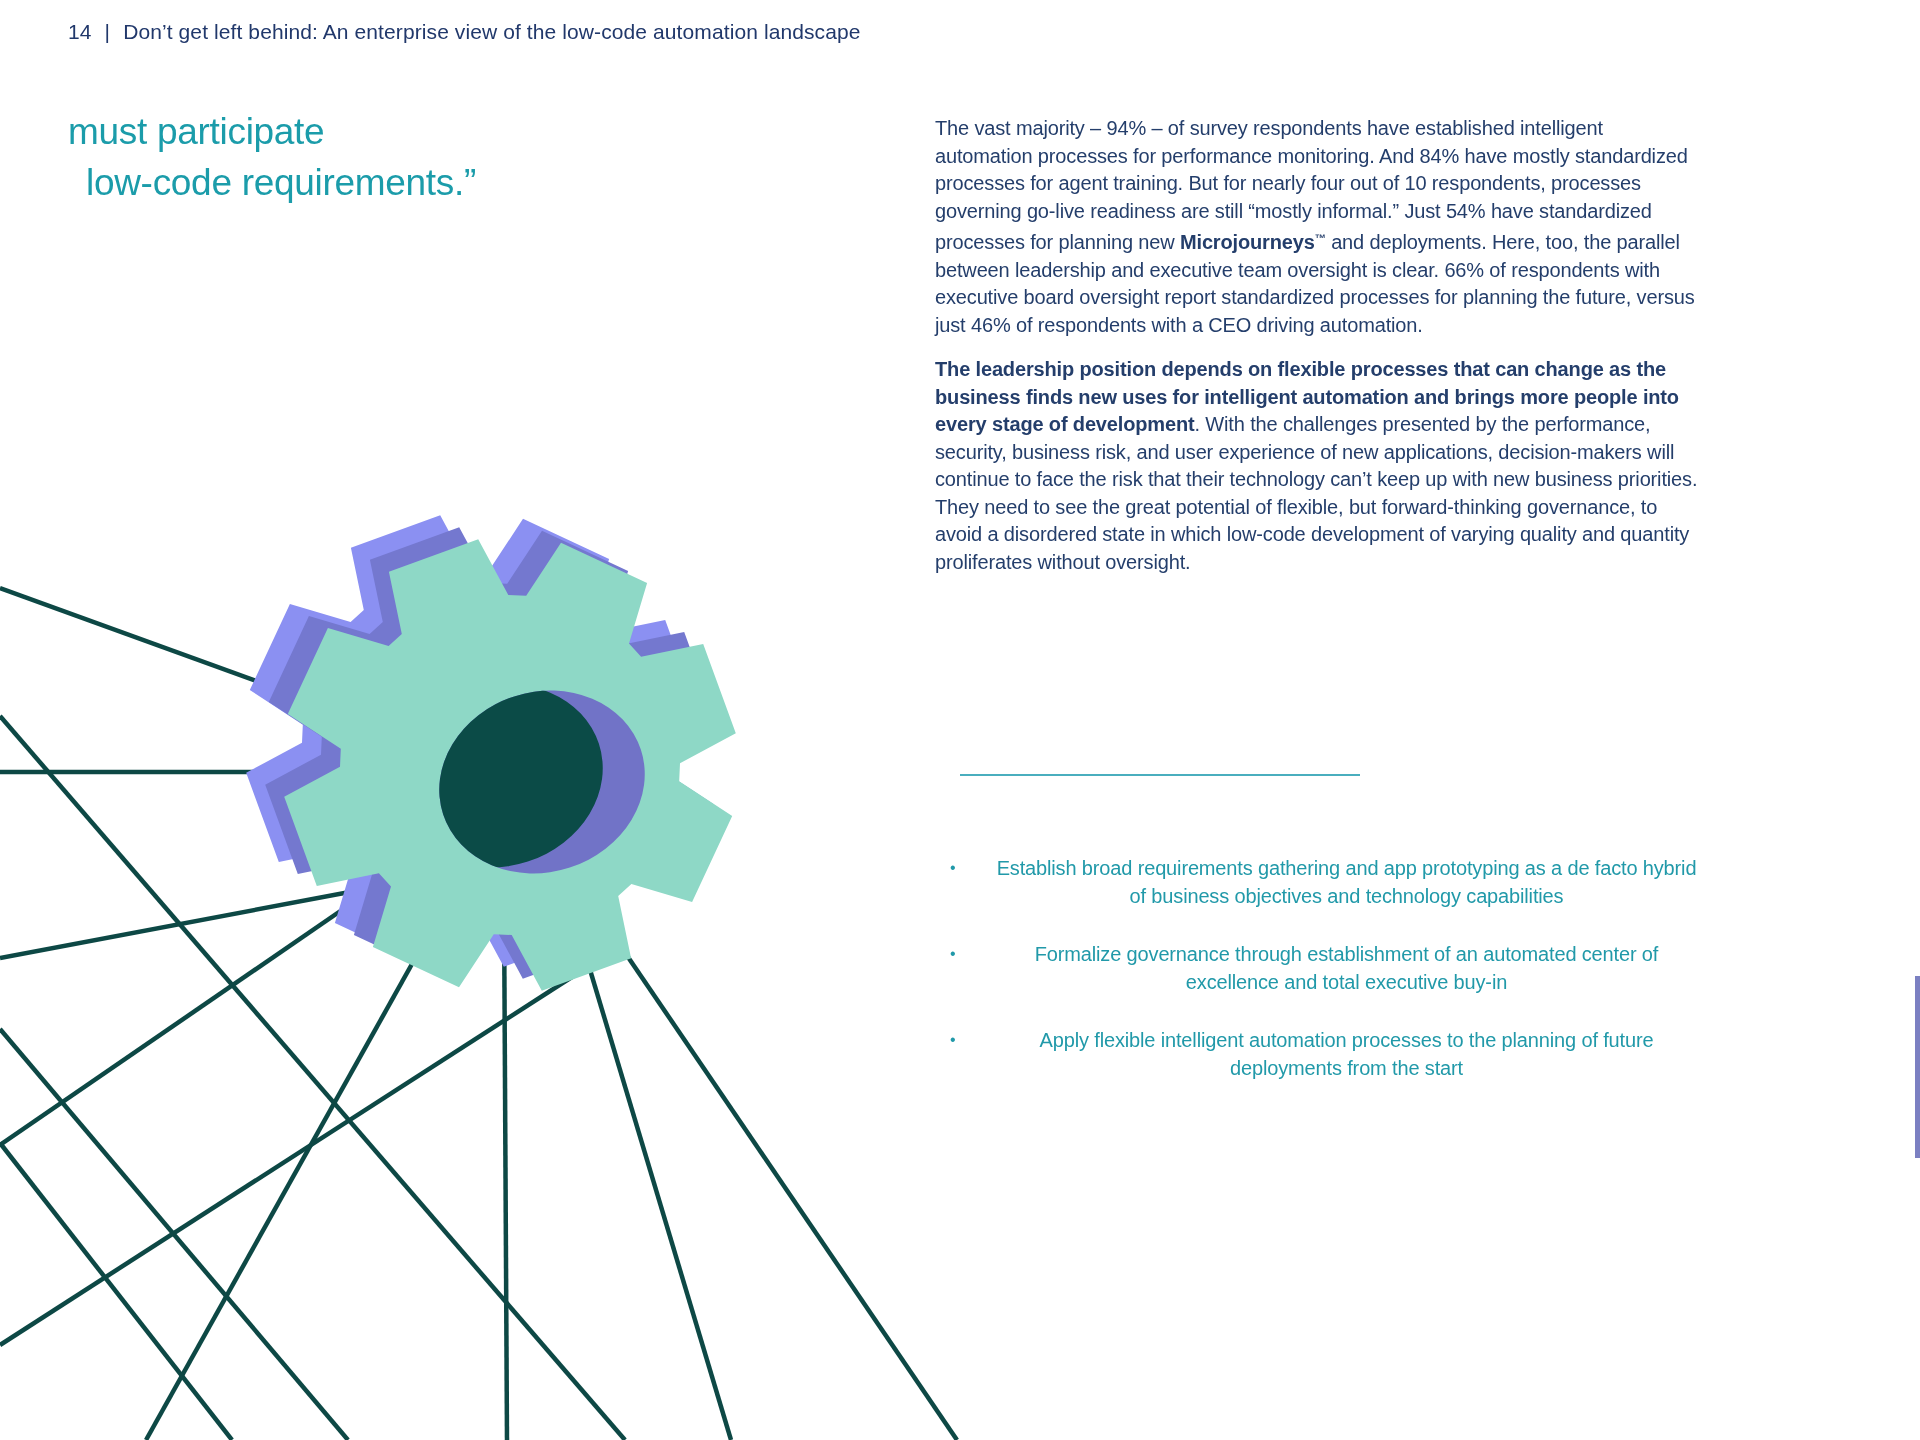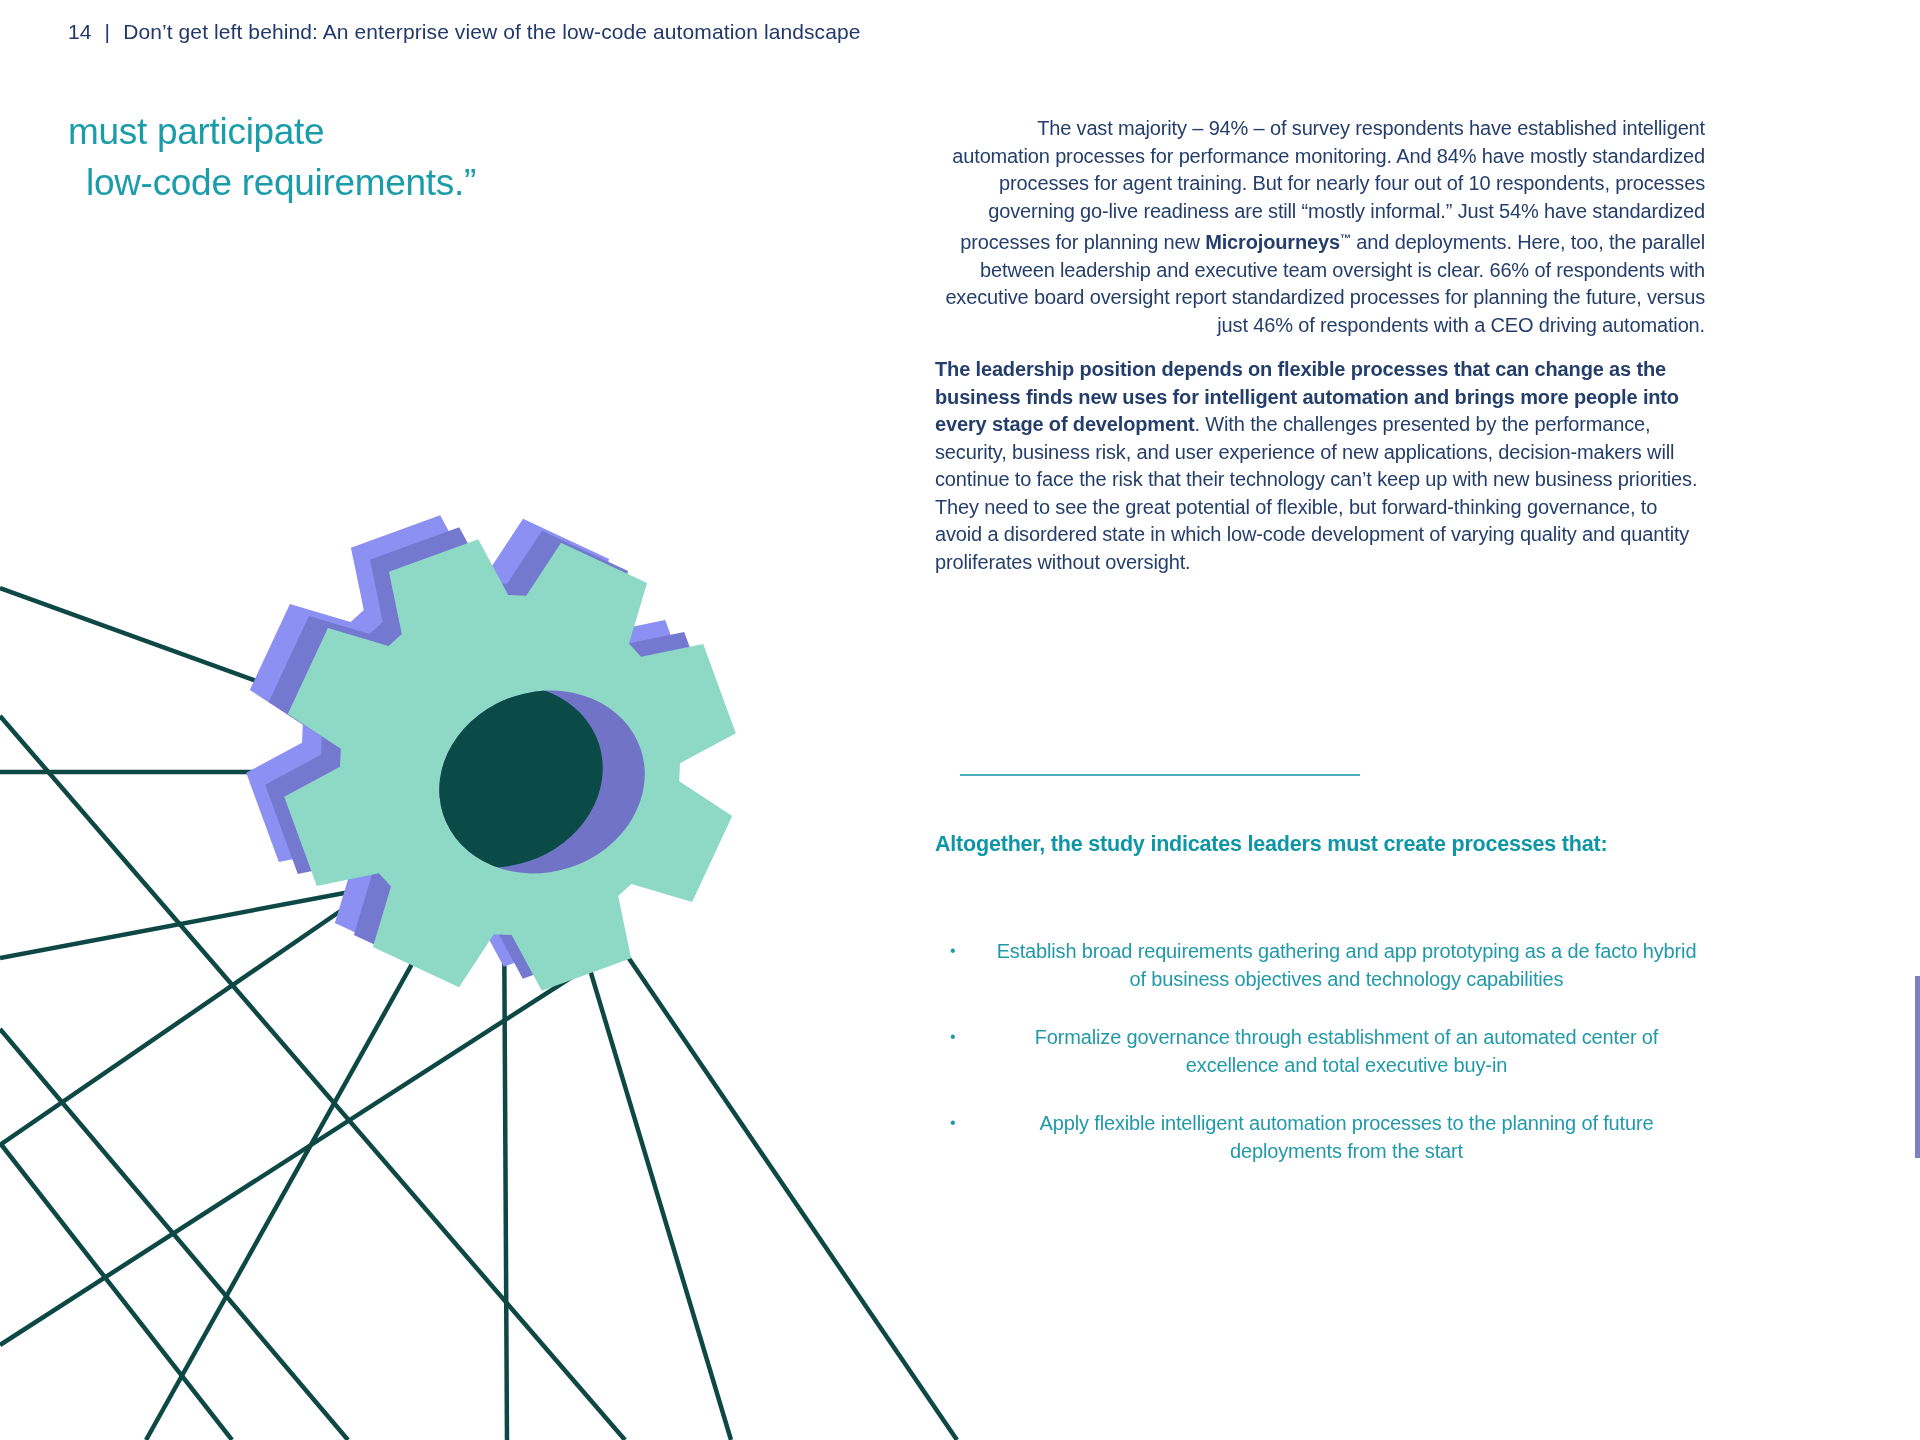--- a/index.html
+++ b/index.html
@@ -67,21 +67,21 @@
     position: absolute;
     left: 935px;
     top: 115px;
     width: 770px;
     color: #243e6b;
     font-size: 20px;
     line-height: 27.5px;
     letter-spacing: -0.15px;
   }
   .column p { margin: 0; }
-  .para-1 { margin-bottom: 17px !important; text-align: right; }
+  .para-1 { margin-bottom: 17px !important; }
   .bold { font-weight: 700; }
   .tm { font-size: 11px; vertical-align: 7px; font-weight: 700; letter-spacing: 0; }
 
   .divider {
     margin: 198px 0 0 25px;
     width: 400px;
     height: 0;
     border: none;
     border-top: 2px solid #4aaebe;
   }
@@ -158,21 +158,20 @@
   </g>
 </svg>
 
 <div class="column">
   <p class="para-1"><span>The vast majority – 94% – of survey respondents have established intelligent automation processes for performance monitoring. And 84% have mostly standardized processes for agent training. But for nearly four out of 10 respondents, processes governing go-live readiness are still “mostly informal.” Just 54% have standardized processes for planning new </span><span class="bold">Microjourneys</span><span class="tm">™</span><span> and deployments. Here, too, the parallel between leadership and executive team oversight is clear. 66% of respondents with executive board oversight report standardized processes for planning the future, versus just 46% of respondents with a CEO driving automation.</span></p>
 
   <p class="para-2"><span class="bold">The leadership position depends on flexible processes that can change as the business finds new uses for intelligent automation and brings more people into every stage of development</span><span>. With the challenges presented by the performance, security, business risk, and user experience of new applications, decision-makers will continue to face the risk that their technology can’t keep up with new business priorities. They need to see the great potential of flexible, but forward-thinking governance, to avoid a disordered state in which low-code development of varying quality and quantity proliferates without oversight.</span></p>
 
   <hr class="divider">
 
-  <div class="list-heading">Altogether, the study indicates leaders must create processes that:</div>
 
   <ul class="takeaways">
     <li>
       <span class="marker">•</span>
       <span class="bullet-text">Establish broad requirements gathering and app prototyping as a de facto hybrid of business objectives and technology capabilities</span>
     </li>
     <li>
       <span class="marker">•</span>
       <span class="bullet-text">Formalize governance through establishment of an automated center of excellence and total executive buy-in</span>
     </li>

